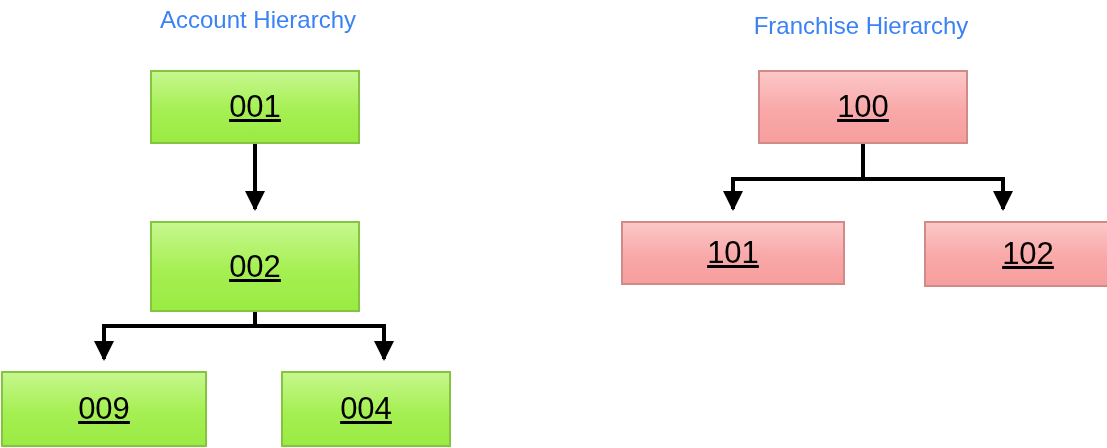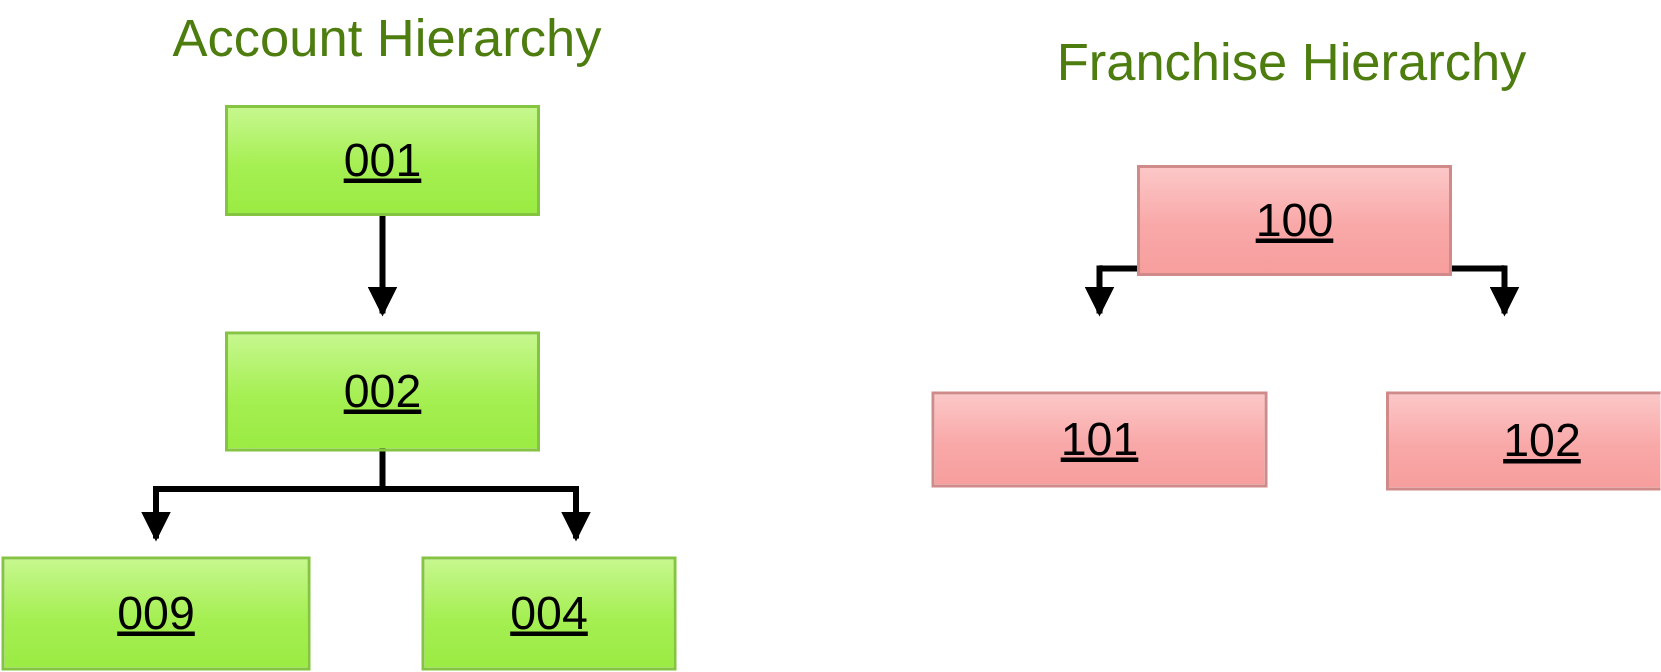--- a/index.html
+++ b/index.html
@@ -8,41 +8,40 @@
     width: 1107px;
     height: 448px;
     position: relative;
     overflow: hidden;
     background: #ffffff;
     font-family: "Liberation Sans", sans-serif;
   }
   .diagram-title {
     position: absolute;
     transform: translateX(-50%);
-    font-size: 35px;
-    color: #4d7c0f;
+    font-size: 24px;
+    color: #3b82f6;
     white-space: nowrap;
   }
   .node {
     position: absolute;
     display: flex;
     align-items: center;
     justify-content: center;
     font-size: 31px;
     color: #000000;
     text-decoration: underline;
   }
   .node--green {
     background: linear-gradient(to bottom, #c6f78e 0%, #a5ef52 55%, #9aeb43 100%);
     border: 2px solid #84c441;
   }
   .node--pink {
     background: linear-gradient(to bottom, #fcc7c7 0%, #f9a8a8 55%, #f79e9e 100%);
     border: 2px solid #d18a8a;
-    margin-top: 40px;
   }
   .connectors {
     position: absolute;
     left: 0;
     top: 0;
   }
 </style>
 </head>
 <body>
 
@@ -59,26 +58,26 @@
   <path d="M 104 324 V 359" stroke="#000000" stroke-width="4" fill="none" marker-end="url(#arrowhead)"></path>
   <path d="M 384 324 V 359" stroke="#000000" stroke-width="4" fill="none" marker-end="url(#arrowhead)"></path>
 
   <path d="M 863 144 V 179" stroke="#000000" stroke-width="4" fill="none"></path>
   <path d="M 733 179 H 1003" stroke="#000000" stroke-width="4" fill="none"></path>
   <path d="M 733 177 V 209" stroke="#000000" stroke-width="4" fill="none" marker-end="url(#arrowhead)"></path>
   <path d="M 1003 177 V 209" stroke="#000000" stroke-width="4" fill="none" marker-end="url(#arrowhead)"></path>
 </svg>
 
 <div class="diagram-title" style="left:258px; top:6px">Account Hierarchy</div>
-<div class="diagram-title" style="left:861px; top:22px">Franchise Hierarchy</div>
+<div class="diagram-title" style="left:861px; top:12px">Franchise Hierarchy</div>
 
 <div class="node node--green" style="left:150px; top:70px; width:210px; height:74px">
   <span>001</span>
 </div>
-<div class="node node--green" style="left:150px; top:221px; width:210px; height:80px">
+<div class="node node--green" style="left:150px; top:221px; width:210px; height:91px">
   <span>002</span>
 </div>
 <div class="node node--green" style="left:1px; top:371px; width:206px; height:76px">
   <span>009</span>
 </div>
 <div class="node node--green" style="left:281px; top:371px; width:170px; height:76px">
   <span>004</span>
 </div>
 
 <div class="node node--pink" style="left:758px; top:70px; width:210px; height:74px">

